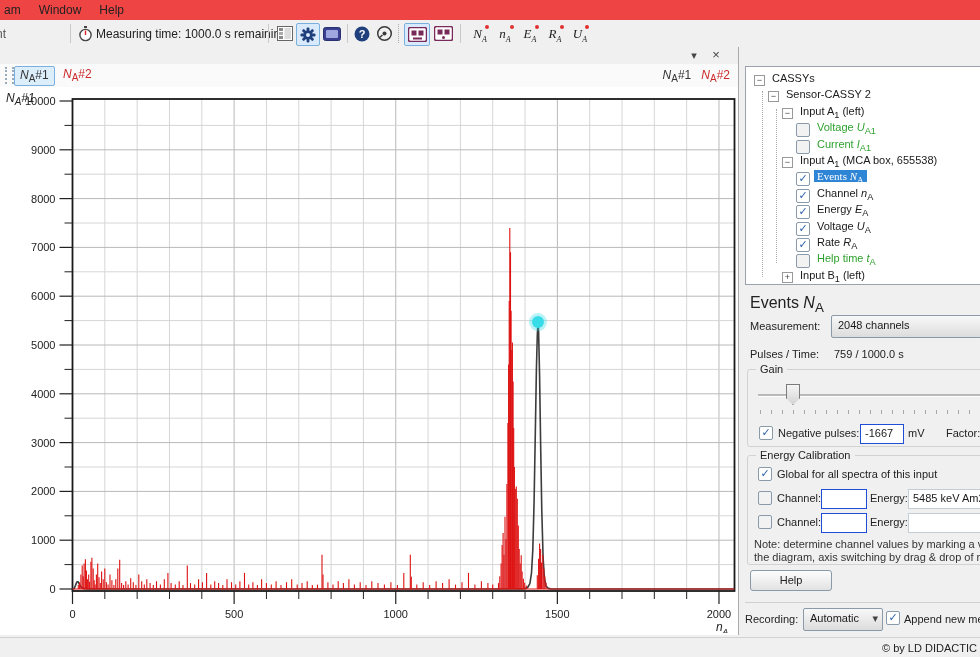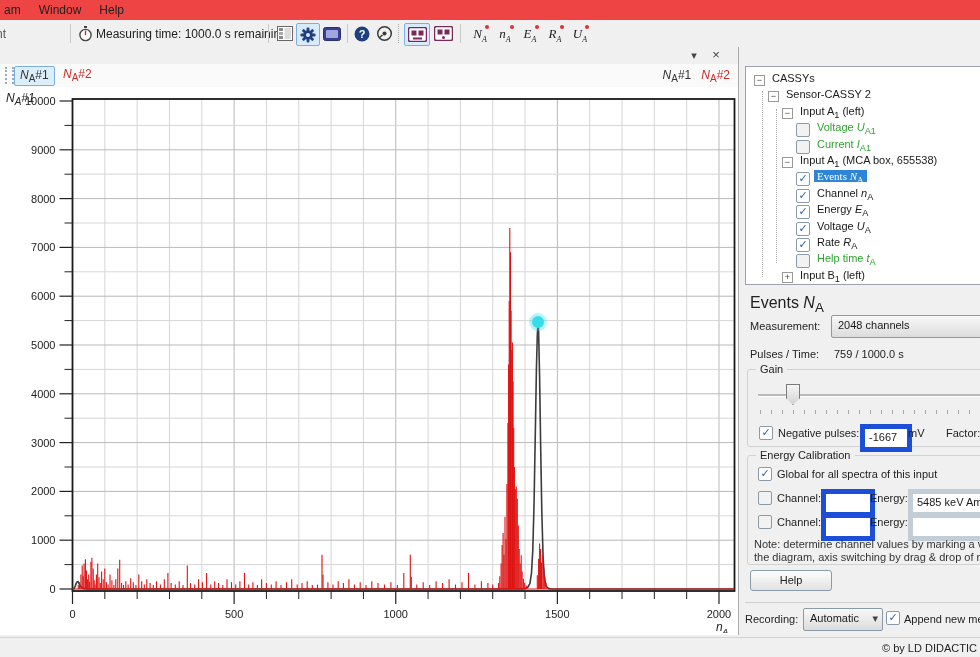--- a/index.html
+++ b/index.html
@@ -54,21 +54,21 @@
   .cb{display:inline-block;width:12px;height:12px;border:1px solid #8a9aa9;background:#fff;border-radius:2px;
       font-size:11px;line-height:11px;text-align:center;color:#2b5fa8;vertical-align:-2px;margin-right:4px;}
   .cb.off{background:#f2f2f2;color:transparent;}
   .dotline{position:absolute;width:0;border-left:1px dotted #aaa;}
   .sp-label{position:absolute;color:#222;font-size:11px;white-space:nowrap;}
   .sp-bold{font-weight:normal;font-size:16px;}
   .combo{position:absolute;height:21px;border:1px solid #8a9aa9;border-radius:2px;
          background:linear-gradient(#f8f8f8,#dcdcdc);font-size:11px;line-height:19px;padding-left:6px;
          white-space:nowrap;}
   .combo .arr{position:absolute;right:4px;top:0;color:#444;}
-  .tbox{position:absolute;height:18px;border:5px solid #1d4ed8;background:#fff;font-size:11px;
+  .tbox{position:absolute;height:18px;border:1px solid #1d4ed8;background:#fff;font-size:11px;
         line-height:17px;padding-left:4px;white-space:nowrap;overflow:hidden;}
   .groupbox{position:absolute;border:1px solid #d2d2d2;border-radius:3px;}
   .gbl{position:absolute;left:8px;top:-7px;background:#f0f0f0;padding:0 4px;font-size:11px;color:#222;}
   .slider-track{position:absolute;height:2px;background:#b9b9b9;border-bottom:1px solid #fff;}
   .slider-thumb{position:absolute;width:12px;height:19px;background:linear-gradient(#f5f5f5,#d4d4d4);
                 border:1px solid #7a7a7a;clip-path:polygon(0 0,100% 0,100% 68%,50% 100%,0 68%);}
   .ticks{position:absolute;height:4px;background:repeating-linear-gradient(90deg,#a8a8a8 0 1px,transparent 1px 11px);}
   .btn{position:absolute;border:1px solid #8a9aa9;border-radius:3px;background:linear-gradient(#fdfdfd,#e2e2e2);
        text-align:center;font-size:11px;color:#222;}
   .hsep{position:absolute;height:0;border-top:1px solid #d0d0d0;}

